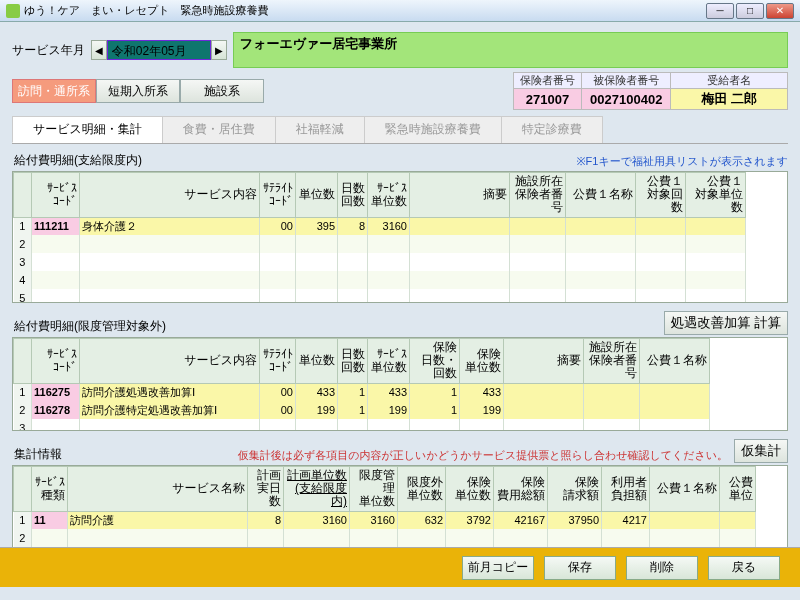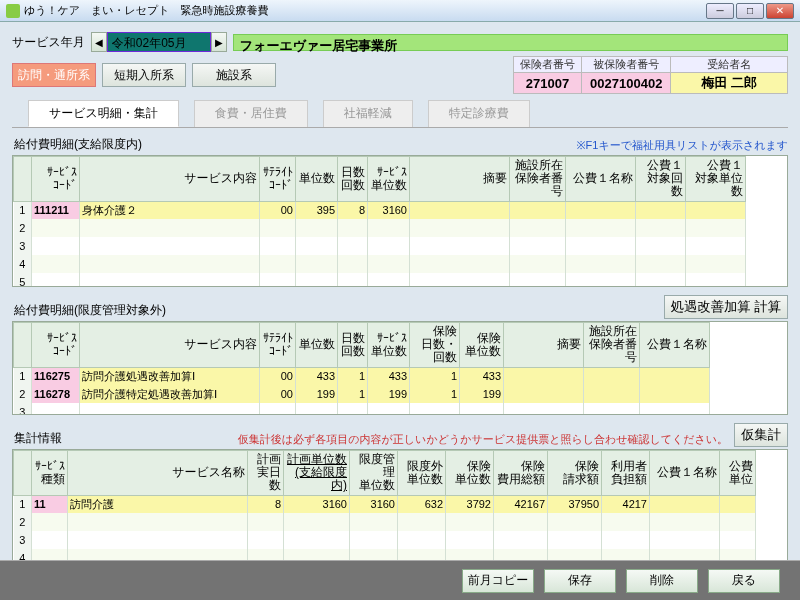--- a/index.html
+++ b/index.html
@@ -9,52 +9,52 @@
 .titlebar .title { font-size: 11px; color: #000; }
 .winbtns { margin-left: auto; display: flex; }
 .winbtn { width: 28px; height: 16px; margin-left: 2px; border: 1px solid #678; border-radius: 2px; background: linear-gradient(#eef,#ccd); font-size: 10px; text-align: center; line-height: 14px; }
 .winbtn.close { background: linear-gradient(#e98,#c43); color: #fff; }
 .page { padding: 6px 12px 60px 12px; }
 .row { display: flex; align-items: center; margin: 4px 0; gap: 6px; }
 label { font-size: 12px; }
 .ymbox { display: inline-flex; align-items: center; }
 .ym { width: 104px; height: 20px; border: 1px solid #6d28d9; background: #0f766e; padding: 2px 4px; font-size: 12px; }
 .arrowbtn { width: 16px; height: 20px; border: 1px solid #9a9; background: linear-gradient(#f4f8f4,#d6e4d6); font-size: 10px; }
-.bigprov { flex: 1; height: 17px; background: #a3e57a; border: 1px solid #7c5; padding: 2px 6px; font-size: 13px; font-weight: bold; }
-.catbtns { display: flex; gap: 6px; }
+.bigprov { flex: 1; height: 36px; background: #a3e57a; border: 1px solid #7c5; padding: 2px 6px; font-size: 13px; font-weight: bold; }
+.catbtns { display: flex; }
 .catbtn { width: 84px; height: 24px; border: 1px solid #9aa; background: linear-gradient(#f5f7f5,#dde4dd); font-size: 12px; text-align: center; line-height: 22px; }
 .catbtn.active { background: #f59b7d; color: #fff; border-color: #d77; }
 .insinfo { margin-left: auto; }
 .insinfo table { border-collapse: collapse; }
 .insinfo th { font-size: 11px; font-weight: normal; color: #333; padding: 0 6px; text-align: center; border: 1px solid #bbb; background: #eef; }
 .insinfo td { font-size: 13px; text-align: center; padding: 1px 8px; border: 1px solid #bbb; }
 .pinkcell { background: #f9cce3; font-weight: bold; }
 .yelcell { background: #faf7a8; font-weight: bold; padding: 1px 30px !important; }
 .tabs { display: flex; margin-top: 6px; border-bottom: 1px solid #aaa; }
-.tab { padding: 4px 20px; font-size: 12px; color: #999; border: 1px solid #ccc; border-bottom: none; background: #eee; margin-right: -1px; margin-left: 16px; }
+.tab { padding: 4px 20px; font-size: 12px; color: #999; border: 1px solid #ccc; border-bottom: none; background: #eee; margin-right: -1px; }
 .tab.active { color: #000; background: #fff; border-bottom: 1px solid #fff; }
 .secttl { font-size: 12px; margin: 8px 0 2px 2px; display: flex; align-items: flex-end; }
 .note { color: #25c; font-size: 11px; margin-left: auto; }
 .grid { border: 1px solid #9a9; background: #fff; overflow-x: auto; overflow-y: hidden; }
 table.gridtbl { border-collapse: collapse; table-layout: fixed; }
 .gridtbl th { background: #e4efe4; border: 1px solid #b5c9b5; font-size: 12px; font-weight: normal; padding: 2px 2px; text-align: right; line-height: 1.1; }
 .gridtbl td { border-right: 1px solid #d4e0d4; height: 18px; font-size: 11px; padding: 0 2px; text-align: right; white-space: nowrap; }
 .gridtbl td.rownum { background: #f0f5f0; text-align: center; width: 18px; }
 .gridtbl td.pink { background: #f9cce3; text-align: left; font-weight: bold; }
 .gridtbl td.yel { background: #faf7a8; }
 .gridtbl td.name { text-align: left; }
 .gridtbl tbody tr:nth-child(odd) td:not(.rownum):not(.pink) { }
 .gridtbl tbody tr td { }
 .alt { background: #f7fbef; }
 .grid1 { height: 132px; }
 .grid2 { height: 94px; }
 .grid3 { height: 120px; }
 .processbtn { padding: 2px 6px; border: 1px solid #9aa; background: linear-gradient(#f5f7f5,#dde4dd); margin-left: auto; }
 .warn { color: #c33; font-size: 11px; }
-.footer { position: fixed; bottom: 0; left: 0; right: 0; height: 40px; background: #737373; border-top: 1px solid #aaa; display: flex; align-items: center; justify-content: flex-end; gap: 10px; padding: 0 20px; }
+.footer { position: fixed; bottom: 13px; left: 0; right: 0; height: 40px; background: #eab308; border-top: 1px solid #aaa; display: flex; align-items: center; justify-content: flex-end; gap: 10px; padding: 0 20px; }
 .fbtn { width: 72px; height: 24px; border: 1px solid #8a8; background: linear-gradient(#f5f9f5,#d8e6d8); font-size: 12px; }
 .hscroll { height: 14px; background: #eef; border-top: 1px solid #ccd; display:flex; align-items:center; }
 .thumb { width: 250px; height: 10px; background: #ccd; border: 1px solid #aab; margin-left: 14px; }
 </style>
 </head>
 <body>
 
 <div class="titlebar">
   <div class="icon"></div>
   <div class="title">ゆう！ケア　まい・レセプト　緊急時施設療養費</div>
@@ -98,20 +98,21 @@
       </tr>
     </tbody>
         </table>
   </div>
 </div>
 
 <div class="tabs" id="tabs">
       <div class="tab active">サービス明細・集計</div>
       <div class="tab">食費・居住費</div>
       <div class="tab">社福軽減</div>
+      <div class="tab">緊急時施設療養費</div>
       <div class="tab">特定診療費</div>
     </div>
 
 <div class="secttl">
   <span>給付費明細(支給限度内)</span>
   <span class="note">※F1キーで福祉用具リストが表示されます</span>
 </div>
 <div class="grid grid1">
       <table class="gridtbl" id="grid1">
         <thead>

